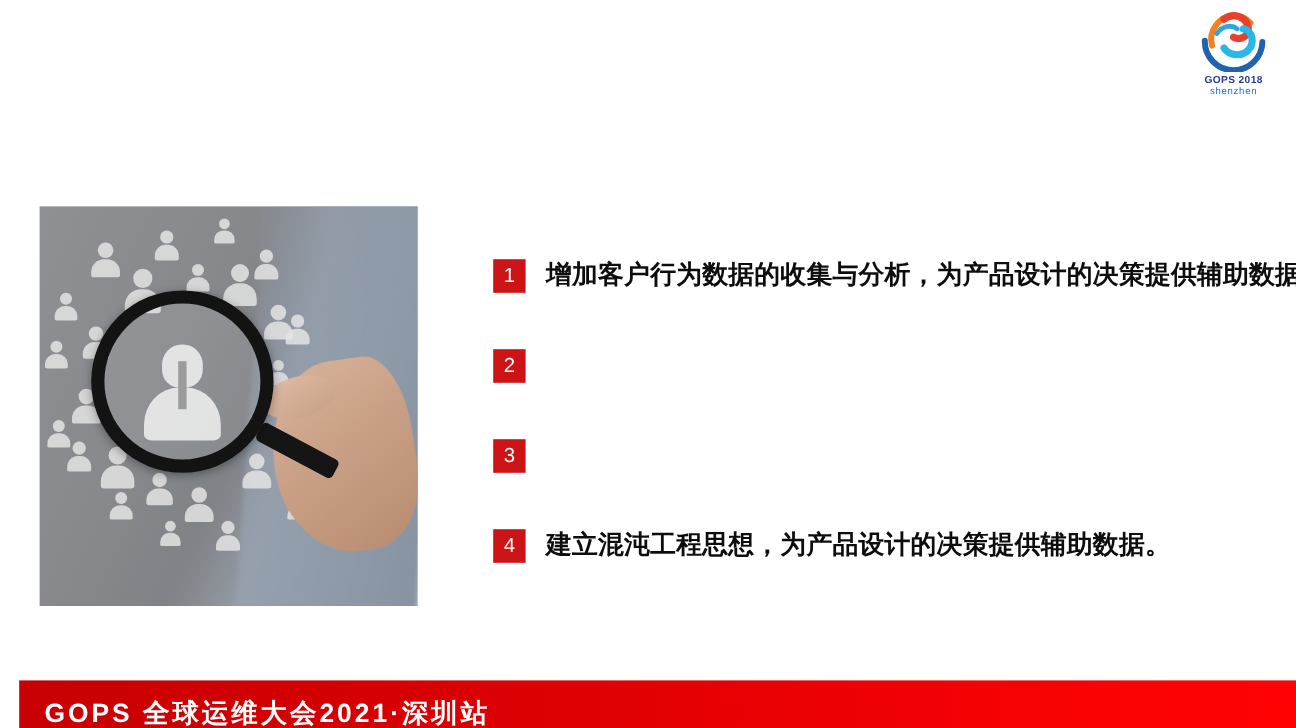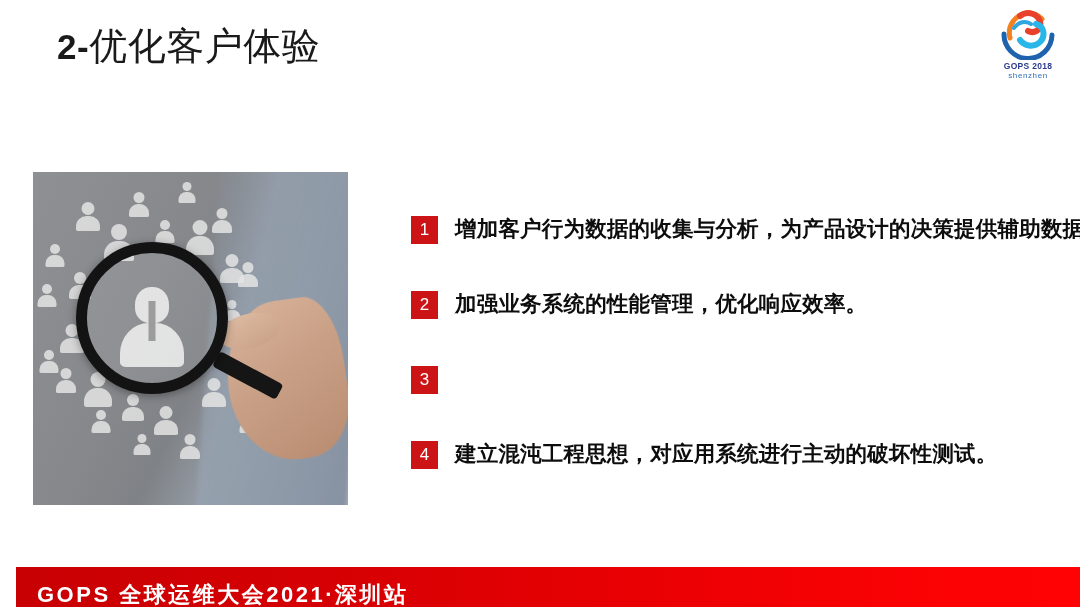--- a/index.html
+++ b/index.html
@@ -226,23 +226,20 @@
     font-weight: bold;
     letter-spacing: 2.5px;
     white-space: nowrap;
   }
 </style>
 </head>
 <body>
 
 <div class="slide">
 
-  <div class="slide-title">
-    <span class="num">2-</span><span>优化客户体验</span>
-  </div>
 
   <div class="logo">
     <svg class="logo-mark" width="60" height="56" viewBox="0 0 60 56">
       <path d="M12 34 A20 20 0 0 1 30 9 A20 20 0 0 1 44 15" fill="none" stroke="#f4811f" stroke-width="5" stroke-linecap="round"></path>
       <path d="M22 12 C30 6 40 10 42 18 C44 26 36 30 30 27" fill="none" stroke="#e8402a" stroke-width="6" stroke-linecap="round"></path>
       <path d="M38 20 C46 22 48 32 42 38 C36 44 26 42 22 36" fill="none" stroke="#29b6e8" stroke-width="6" stroke-linecap="round"></path>
       <path d="M6 30 A24 24 0 0 0 54 31" fill="none" stroke="#1f62ad" stroke-width="5" stroke-linecap="round"></path>
       <path d="M16 24 C20 18 28 16 33 20" fill="none" stroke="#2fa6e0" stroke-width="4" stroke-linecap="round"></path>
     </svg>
     <div class="logo-line1">GOPS 2018</div>
@@ -366,28 +363,27 @@
     </div>
   </div>
 
   <div class="points">
     <div class="point-row">
       <div class="point-badge">1</div>
       <div class="point-text">增加客户行为数据的收集与分析，为产品设计的决策提供辅助数据。</div>
     </div>
     <div class="point-row">
       <div class="point-badge">2</div>
-      <div class="point-text">加强业务系统的性能管理，优化响应效率。</div>
     </div>
     <div class="point-row">
       <div class="point-badge">3</div>
     </div>
     <div class="point-row">
       <div class="point-badge">4</div>
-      <div class="point-text">建立混沌工程思想，对应用系统进行主动的破坏性测试。</div>
+      <div class="point-text">建立混沌工程思想，为产品设计的决策提供辅助数据。</div>
     </div>
   </div>
 
   <div class="footer">
     <div class="footer-text">GOPS 全球运维大会2021·深圳站</div>
   </div>
 
 </div>
 
 </body></html>

